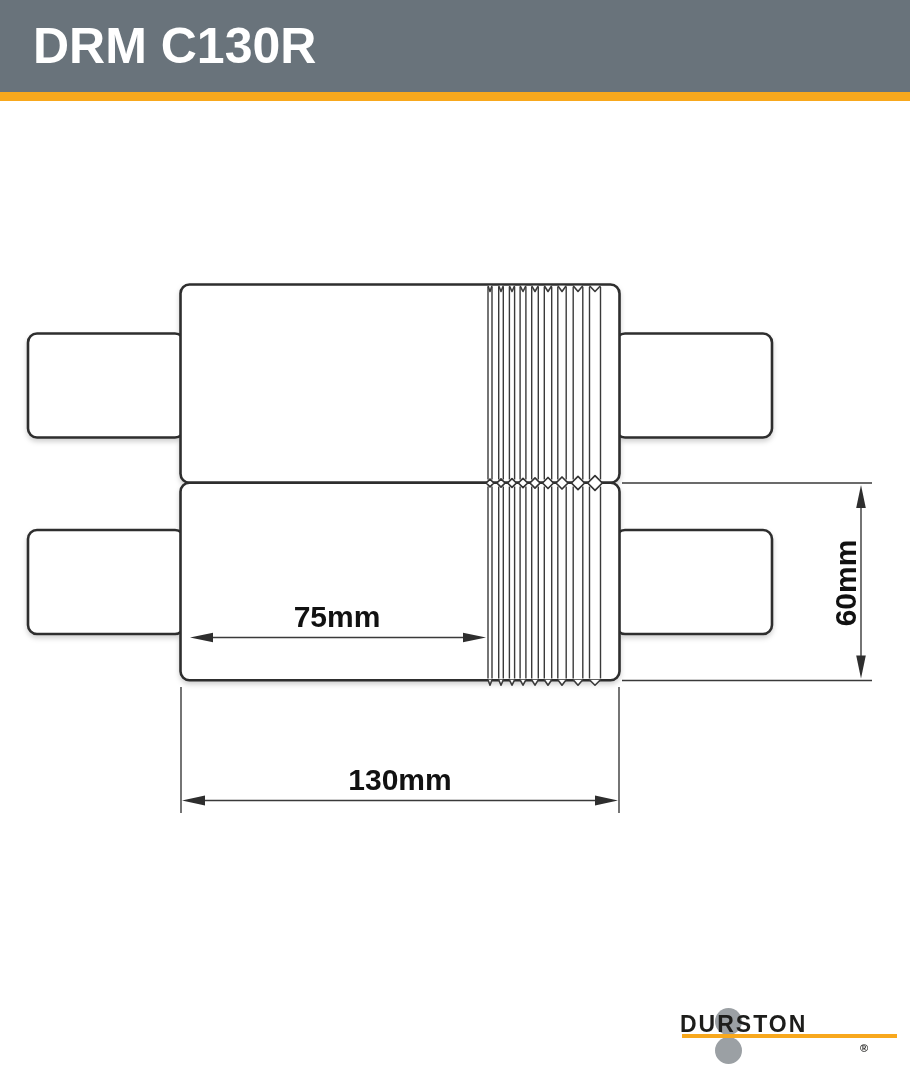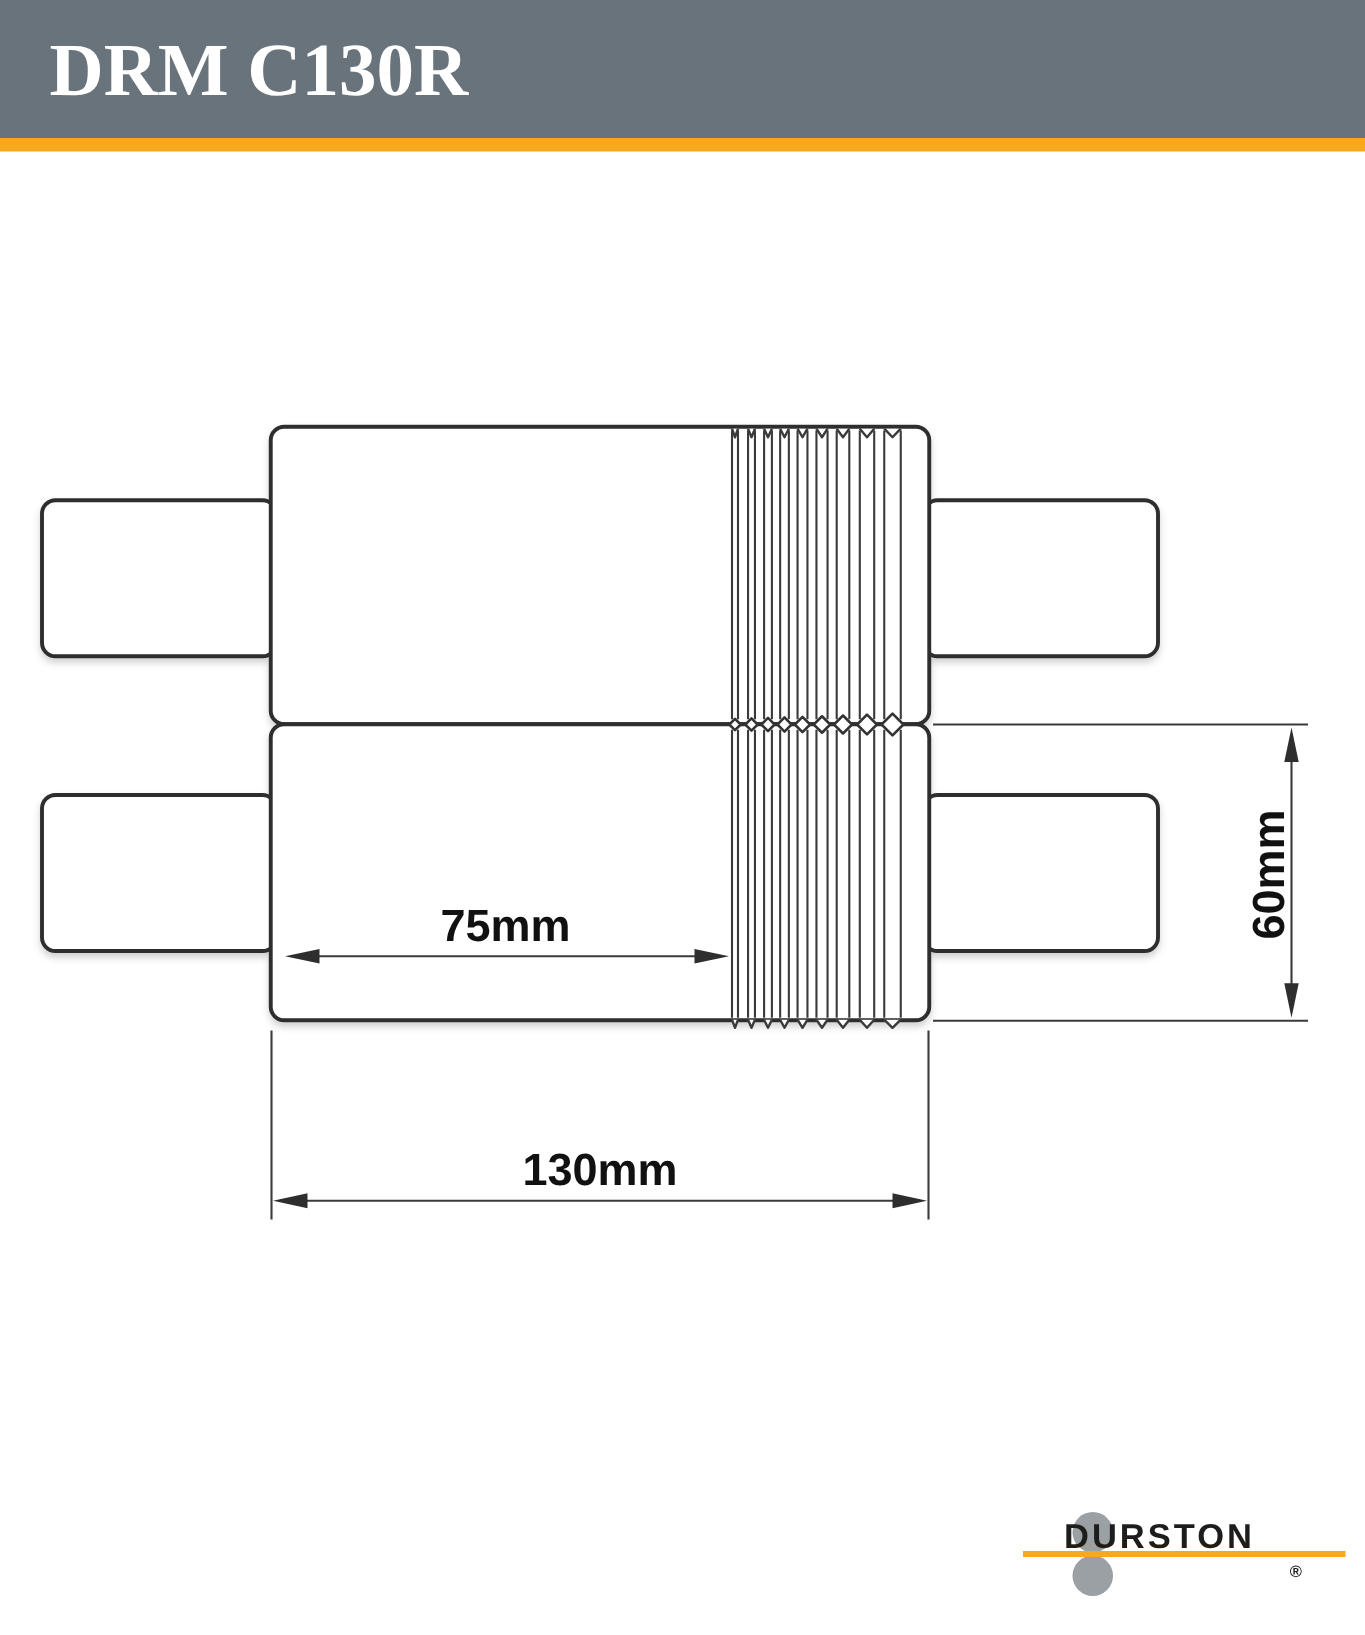--- a/index.html
+++ b/index.html
@@ -3,21 +3,21 @@
 <meta charset="utf-8">
 <style>
   html,body{margin:0;padding:0;}
   body{
     width:910px;height:1090px;position:relative;background:#ffffff;
     font-family:"Liberation Sans", sans-serif;overflow:hidden;
   }
   
   .header-bar{
     position:absolute;left:0;top:0;width:910px;height:92px;
-    background:#69737B;display:flex;align-items:center;font-family:Liberation Serif, serif;
+    background:#69737B;display:flex;align-items:center;
   }
   .header-title{
     color:#ffffff;font-size:50px;font-weight:bold;
     padding-left:33px;letter-spacing:0px;line-height:1;
   }
   .accent-bar{
     position:absolute;left:0;top:92px;width:910px;height:9px;
     background:#F8A81D;
   }
   
@@ -38,21 +38,21 @@
     position:absolute;width:27px;height:27px;border-radius:50%;
     background:#9BA0A4;left:35px;
   }
   .logo-circle.top{top:8px;}
   .logo-circle.bottom{top:37px;}
   .logo-rule{
     position:absolute;left:2px;top:34px;width:215px;height:4px;
     background:#F8A81D;
   }
   .logo-text1{
-    position:absolute;left:0;right:44px;top:11px;text-align:center;
+    position:absolute;left:0;right:44px;top:11px;text-align:left;
     font-size:23px;font-weight:bold;color:#1D1D1B;letter-spacing:2px;
     white-space:nowrap;
   }
   .logo-text2{
     position:absolute;left:0;right:60px;top:40px;text-align:right;
     font-size:23px;font-weight:bold;color:#1D1D1B;letter-spacing:4px;
     white-space:nowrap;
   }
   .logo-reg{
     position:absolute;right:42px;top:42px;font-size:11px;font-weight:bold;

